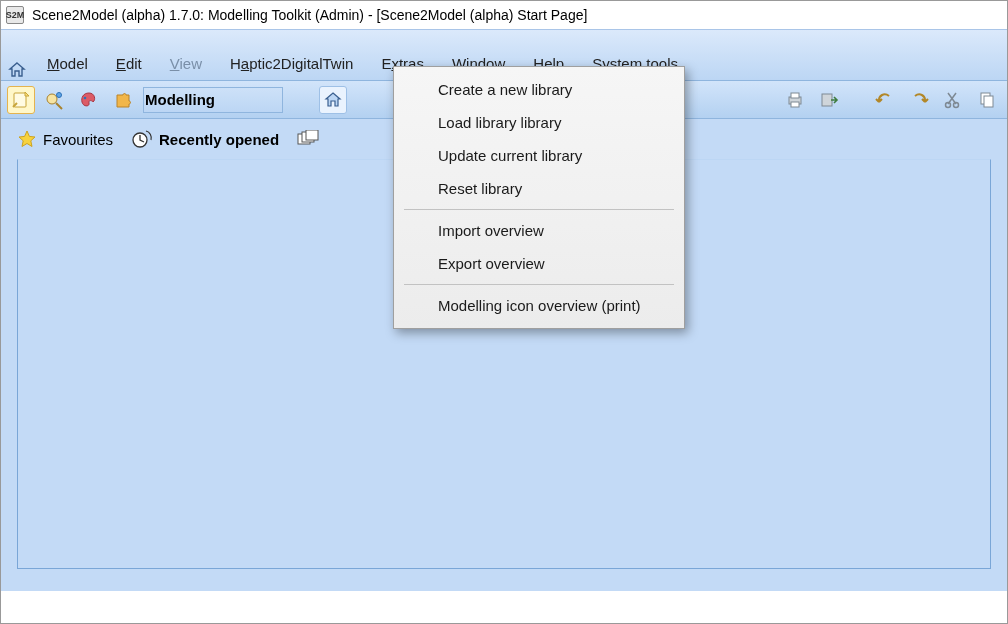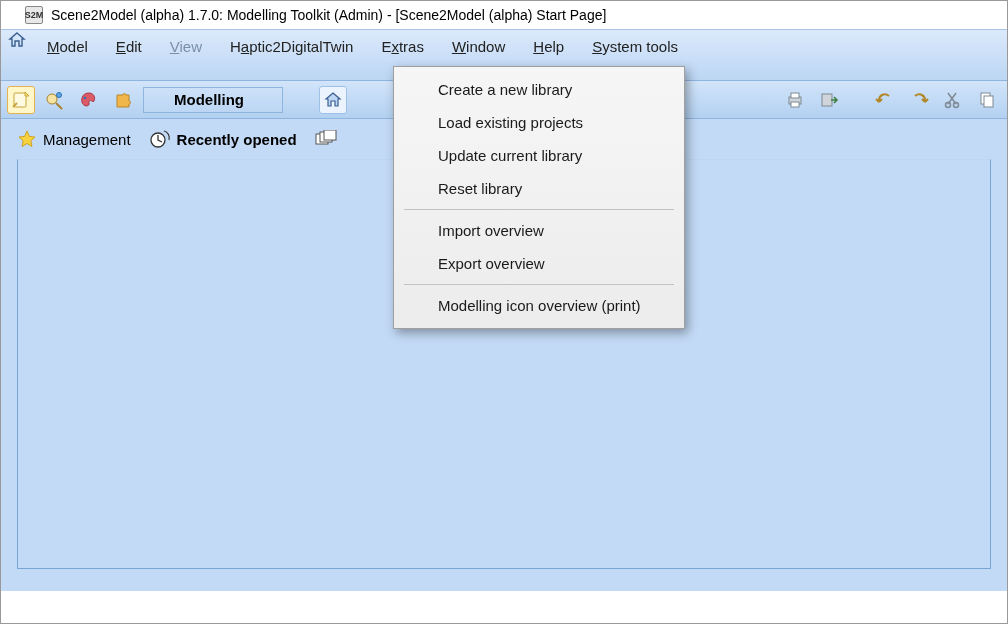--- a/index.html
+++ b/index.html
@@ -11,40 +11,40 @@
     height: 624px;
     overflow: hidden;
     position: relative;
     border: 1px solid #999;
   }
   .titlebar {
     display: flex;
     align-items: center;
     gap: 8px;
     height: 28px;
-    padding: 0 24px;
+    padding: 0 5px;
     background: #fff;
     font-size: 14px;
     color: #000;
   }
   .app-icon {
     width: 18px; height: 18px;
     background: #e8e8e8;
     border: 1px solid #888;
     border-radius: 2px;
     display: inline-flex;
     align-items: center;
     justify-content: center;
     font-size: 9px;
     font-weight: bold;
     color: #333;
   }
   .menubar {
     display: flex;
-    align-items: flex-start;
+    align-items: flex-end;
     gap: 0;
     height: 52px;
     padding: 0 6px;
     background: linear-gradient(#dbe9fb, #bcd6f4);
     border-top: 1px solid #a9c5e8;
     border-bottom: 1px solid #8fb5de;
   }
   .menu-item {
     padding: 6px 12px;
     font-size: 15px;
@@ -81,21 +81,21 @@
     border-radius: 3px;
   }
   .tool-btn.sel {
     background: #fff7c9;
     border: 1px solid #e4b34e;
   }
   .tool-field {
     background: linear-gradient(#cde1f8,#bcd6f4);
     border: 1px solid #8fb5de;
     height: 26px;
-    padding: 0 30px;
+    padding: 0 1px;
     font-weight: bold;
     font-size: 15px;
     display: inline-flex;
     align-items: center;
     min-width: 140px;
   }
   .toolbar-gap { flex: 1; }
   .secondary-bar {
     display: flex;
     align-items: center;
@@ -249,21 +249,21 @@
       </svg>
   </span>
 </div>
 
 <div class="content-wrap">
   <div class="secondary-bar">
     <span class="sec-item">
       <svg width="20" height="20" viewBox="0 0 20 20">
           <path d="M10 2 L12.4 7.4 L18 8 L13.8 11.8 L15 17.5 L10 14.5 L5 17.5 L6.2 11.8 L2 8 L7.6 7.4 Z" fill="#f7d23e" stroke="#cda31f"></path>
         </svg>
-      <span>Management</span>
+      <span>Favourites</span>
     </span>
     <span class="sec-item bold">
       <svg width="22" height="20" viewBox="0 0 22 20">
           <circle cx="9" cy="11" r="7" fill="#fff" stroke="#333" stroke-width="1.3"></circle>
           <path d="M9 6 L9 11 L13 13" stroke="#333" stroke-width="1.3" fill="none"></path>
           <path d="M15 2 C19 3 21 7 20 11" fill="none" stroke="#333" stroke-width="1.1"></path>
         </svg>
       <span>Recently opened</span>
     </span>
     <span class="sec-item">
@@ -272,21 +272,21 @@
           <rect x="5" y="2" width="12" height="10" fill="#fff" stroke="#555"></rect>
           <rect x="9" y="0" width="12" height="10" fill="#fff" stroke="#555"></rect>
         </svg>
     </span>
   </div>
   <div class="content-area"></div>
 </div>
 
 <div class="dropdown" id="dropdown">
     <div class="dd-item">Create a new library</div>
-    <div class="dd-item">Load existing projects</div>
+    <div class="dd-item">Load library library</div>
     <div class="dd-item">Update current library</div>
     <div class="dd-item">Reset library</div>
     <div class="dd-sep"></div>
     <div class="dd-item">Import overview</div>
     <div class="dd-item">Export overview</div>
     <div class="dd-sep"></div>
     <div class="dd-item">Modelling icon overview (print)</div>
   </div>
 
 </body></html>

